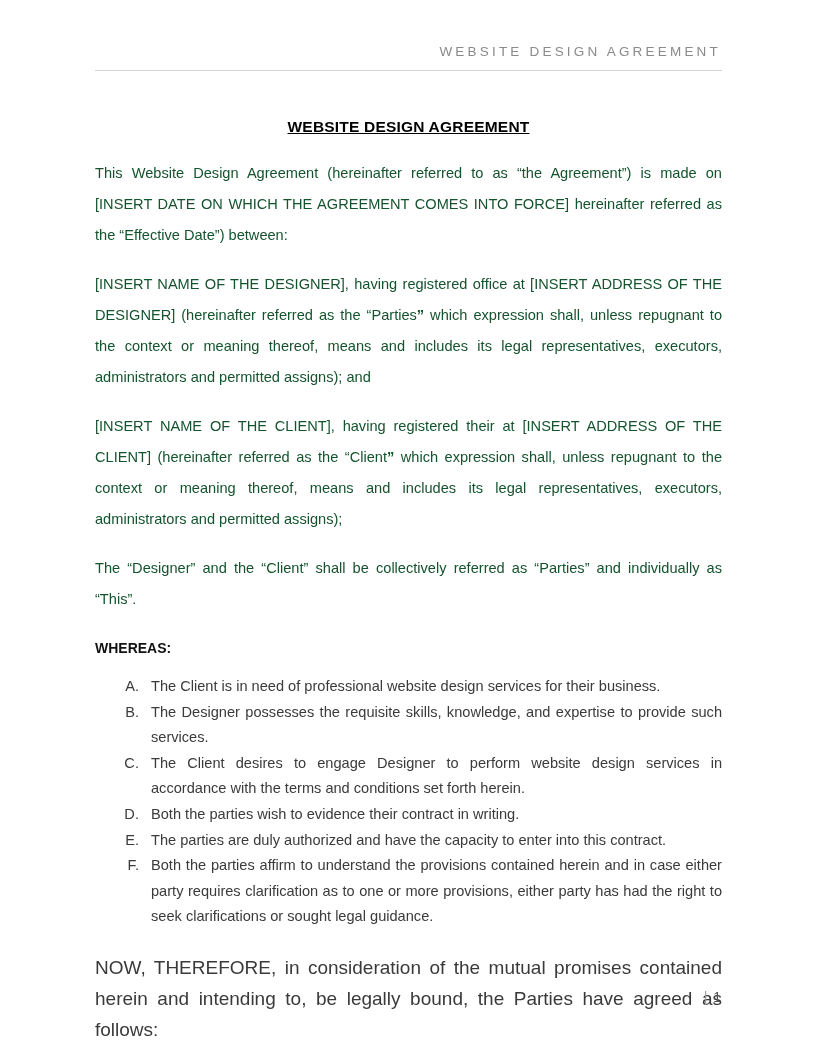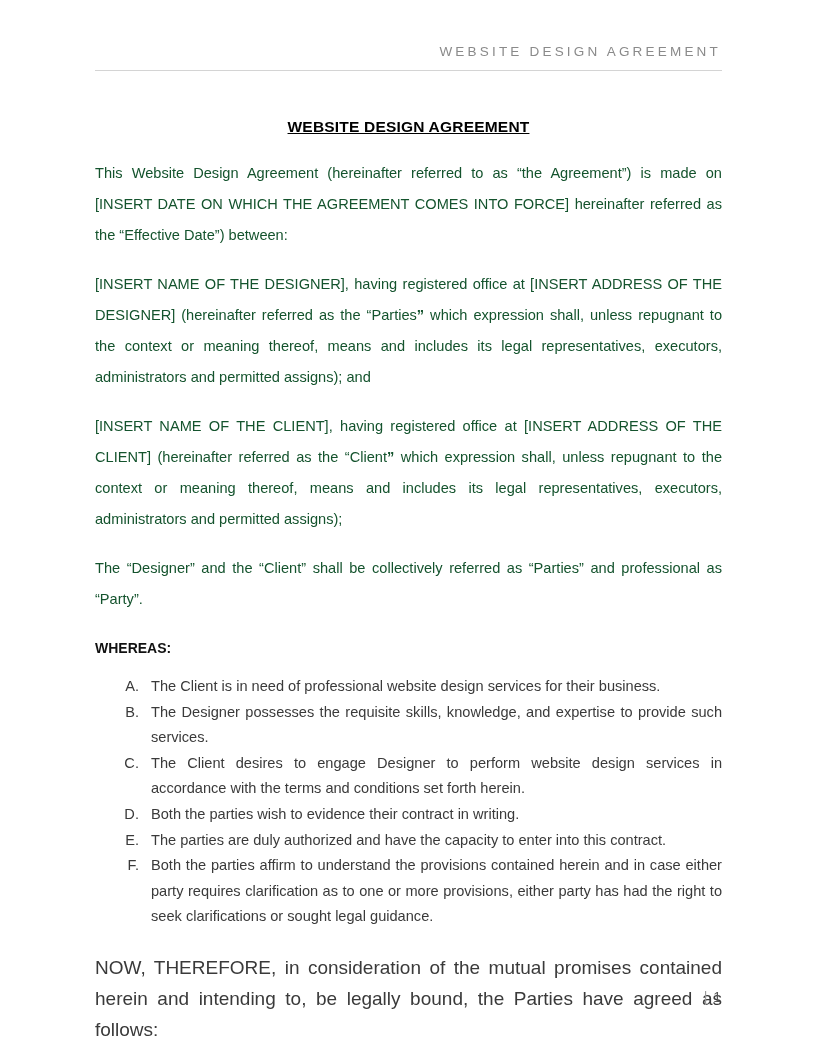--- a/index.html
+++ b/index.html
@@ -142,23 +142,23 @@
   </div>
 
   <div class="content">
 
     <h1 class="doc-title">WEBSITE DESIGN AGREEMENT</h1>
 
     <p class="para">This Website Design Agreement (hereinafter referred to as “the Agreement”) is made on [INSERT DATE ON WHICH THE AGREEMENT COMES INTO FORCE] hereinafter referred as the “Effective Date”) between:</p>
 
     <p class="para"><span>[INSERT NAME OF THE DESIGNER], having registered office at [INSERT ADDRESS OF THE DESIGNER] (hereinafter referred as the “Parties</span><span class="bold-quote">”</span><span> which expression shall, unless repugnant to the context or meaning thereof, means and includes its legal representatives, executors, administrators and permitted assigns); and</span></p>
 
-    <p class="para"><span>[INSERT NAME OF THE CLIENT], having registered office at [INSERT ADDRESS OF THE CLIENT] (hereinafter referred as the “Client</span><span class="bold-quote">”</span><span> which expression shall, unless repugnant to the context or meaning thereof, means and includes its legal representatives, executors, administrators and permitted assigns);</span></p>
+    <p class="para"><span>[INSERT NAME OF THE CLIENT], having registered their at [INSERT ADDRESS OF THE CLIENT] (hereinafter referred as the “Client</span><span class="bold-quote">”</span><span> which expression shall, unless repugnant to the context or meaning thereof, means and includes its legal representatives, executors, administrators and permitted assigns);</span></p>
 
-    <p class="para">The “Designer” and the “Client” shall be collectively referred as “Parties” and professional as “Party”.</p>
+    <p class="para">The “Designer” and the “Client” shall be collectively referred as “Parties” and individually as “This”.</p>
 
     <p class="whereas">WHEREAS:</p>
 
     <ol class="clauses">
       <li><span>The Client is in need of professional website design services for their business.</span></li>
       <li><span>The Designer possesses the requisite skills, knowledge, and expertise to provide such services.</span></li>
       <li><span>The Client desires to engage Designer to perform website design services in accordance with the terms and conditions set forth herein.</span></li>
       <li><span>Both the parties wish to evidence their contract in writing.</span></li>
       <li><span>The parties are duly authorized and have the capacity to enter into this contract.</span></li>
       <li><span>Both the parties affirm to understand the provisions contained herein and in case either party requires clarification as to one or more provisions, either party has had the right to seek clarifications or sought legal guidance.</span></li>

